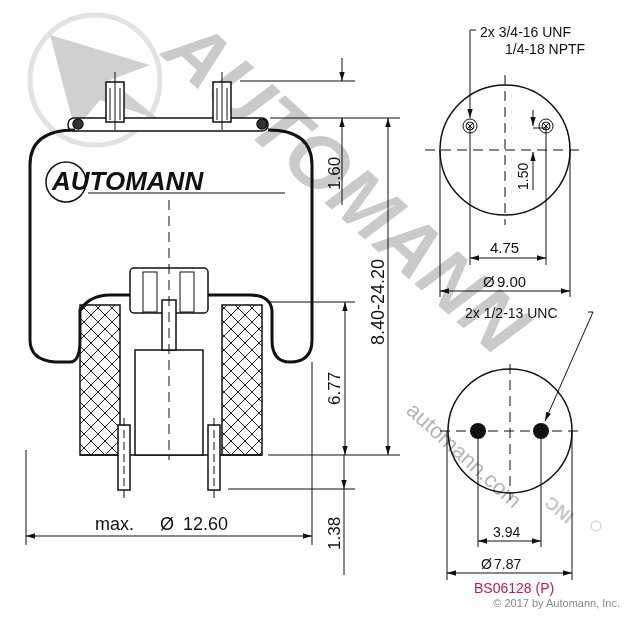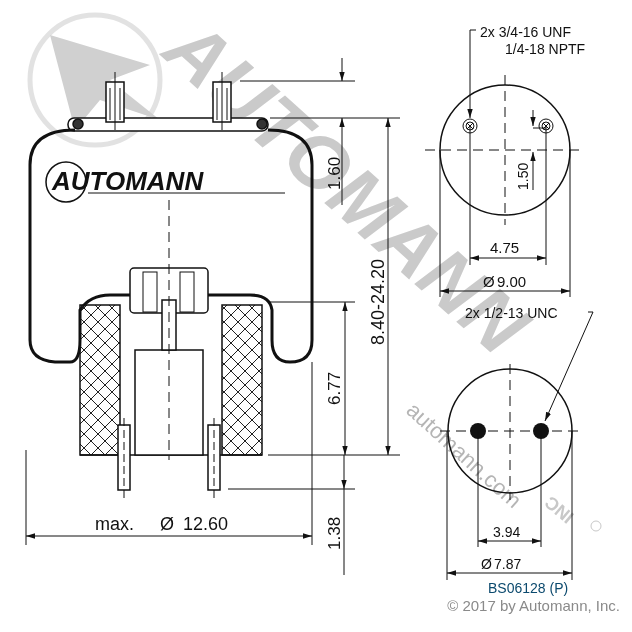--- a/index.html
+++ b/index.html
@@ -1,20 +1,20 @@
 <!DOCTYPE html>
 <html><head>
 <meta charset="utf-8">
 <style>
   html, body { margin: 0; padding: 0; background: #ffffff; }
   body { width: 632px; height: 632px; position: relative; overflow: hidden; font-family: "Liberation Sans", sans-serif; }
   #drawing { position: absolute; left: 0; top: 0; width: 632px; height: 632px; }
   .dim { font-family: "Liberation Sans", sans-serif; fill: #111; }
-  .copyright { position: absolute; right: 12px; top: 597px; font-size: 15px; color: #8a8a8a; font-family: "Liberation Sans", sans-serif; }
-  .partno { position: absolute; left: 488px; top: 580px; font-size: 14px; color: #0c4a6e; font-family: "Liberation Sans", sans-serif; }
+  .copyright { position: absolute; right: 12px; top: 597px; font-size: 11px; color: #8a8a8a; font-family: "Liberation Sans", sans-serif; }
+  .partno { position: absolute; left: 474px; top: 580px; font-size: 14px; color: #be185d; font-family: "Liberation Sans", sans-serif; }
 </style>
 </head>
 <body>
 
 <svg id="drawing" viewBox="0 0 632 632" xmlns="http://www.w3.org/2000/svg">
   <defs>
     <pattern id="xhatch" width="14" height="14" patternUnits="userSpaceOnUse">
       <path d="M0,0 L14,14 M14,0 L0,14" stroke="#222" stroke-width="1"></path>
     </pattern>
     <marker id="arr" viewBox="0 0 10 10" refX="10" refY="5" markerWidth="9" markerHeight="9" orient="auto-start-reverse">

